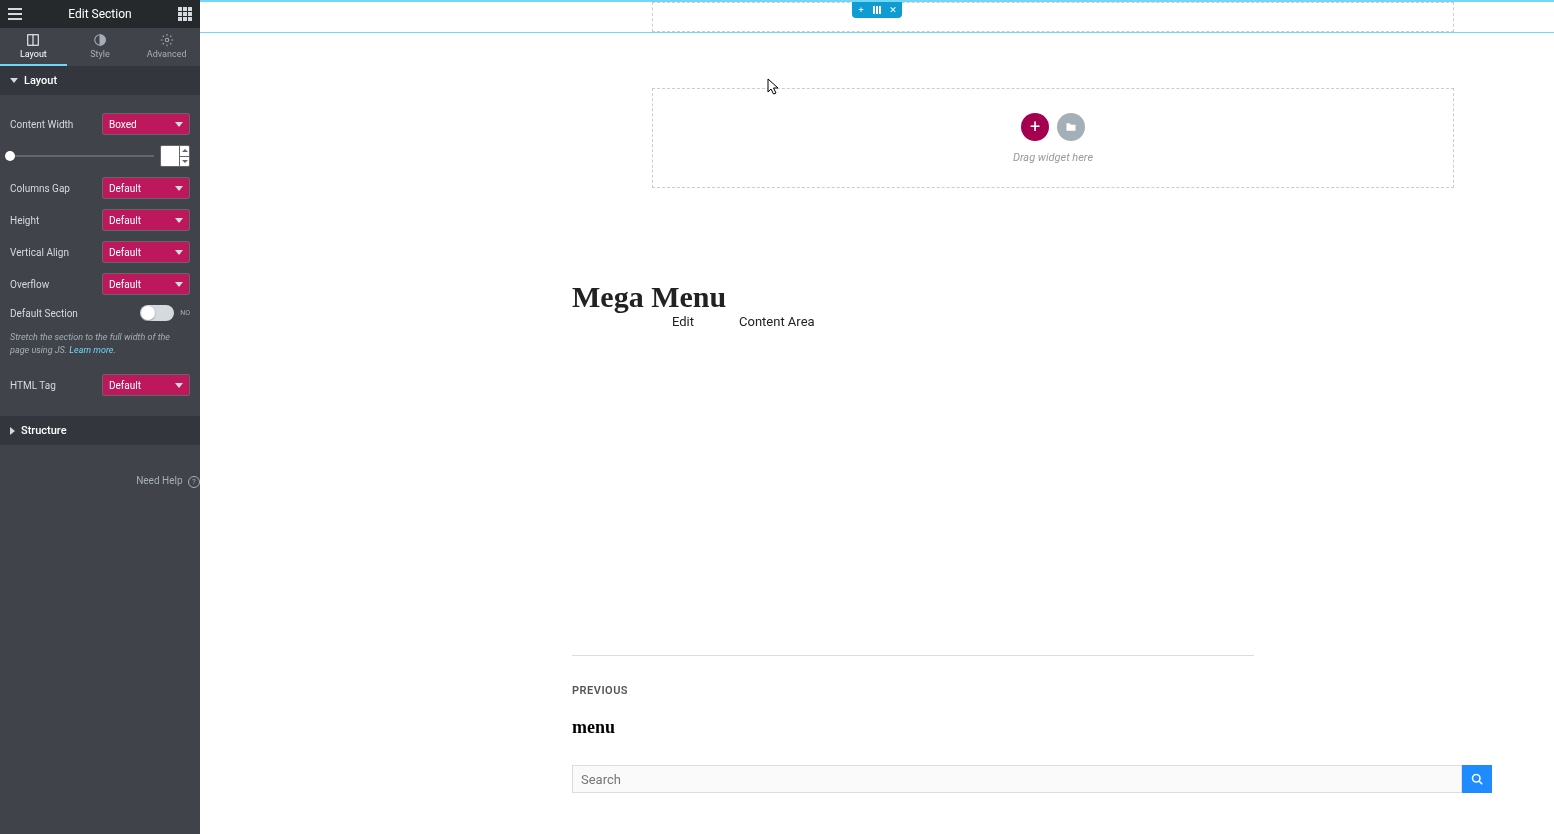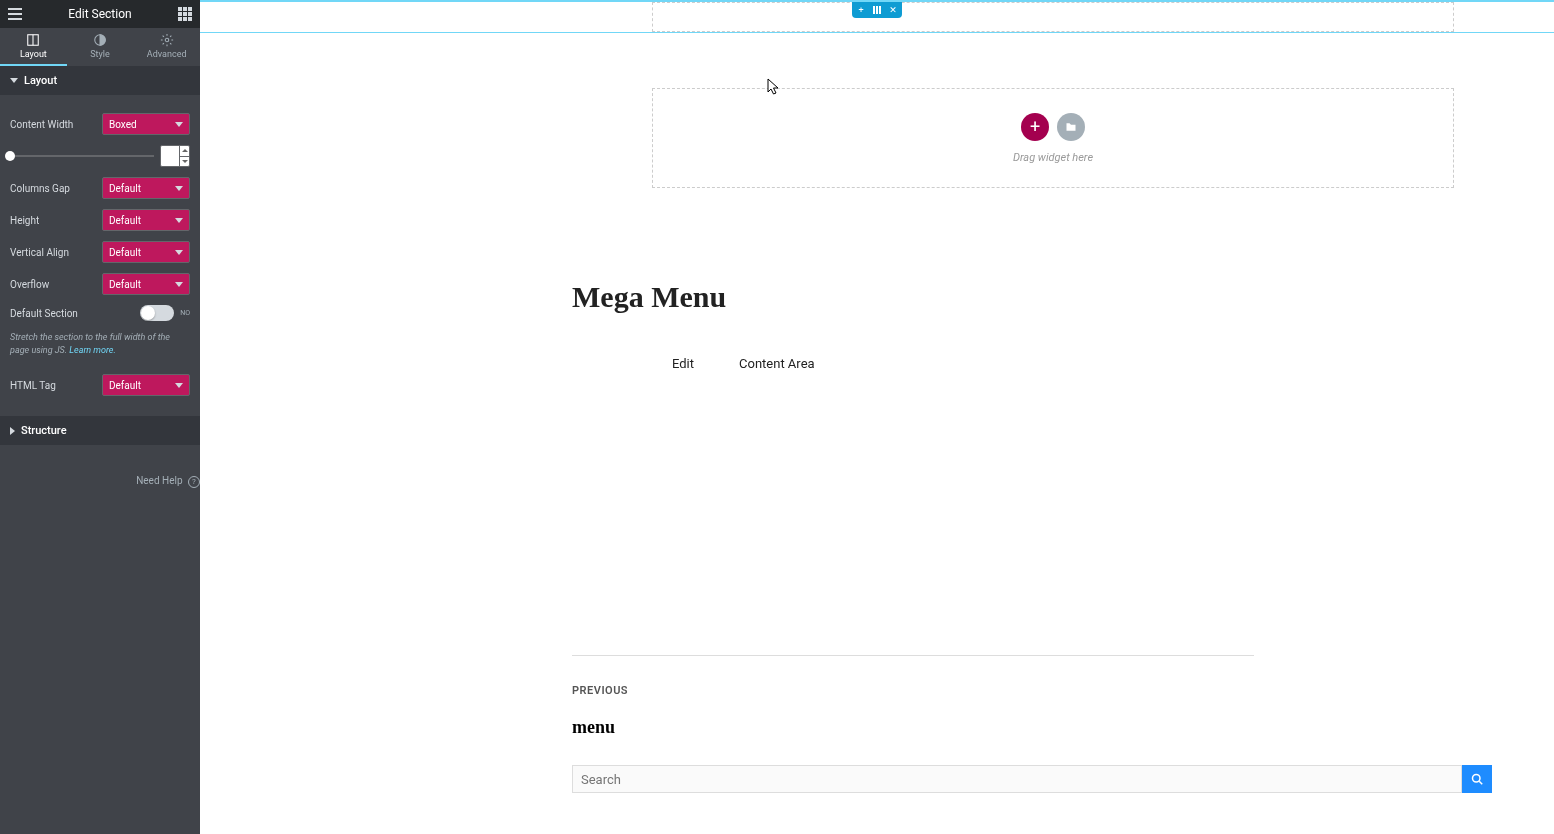--- a/index.html
+++ b/index.html
@@ -67,21 +67,21 @@
 .widget-area { position: absolute; top: 88px; left: 452px; right: 100px; height: 100px; border: 1px dashed #ccc; }
 .widget-inner { position: absolute; inset: 8px; display: flex; flex-direction: column; align-items: center; justify-content: center; gap: 10px; }
 .widget-btns { display: flex; gap: 8px; }
 .circ-btn { width: 28px; height: 28px; border-radius: 50%; display: flex; align-items: center; justify-content: center; cursor: pointer; color: #fff; }
 .circ-add { background: #a4004f; font-size: 18px; line-height: 1; }
 .circ-folder { background: #a4afb7; }
 .drag-txt { font-style: italic; color: #999; font-size: 11px; }
 
 .page-content { position: absolute; top: 280px; left: 372px; right: 288px; }
 .page-title { font-family: Georgia, serif; font-size: 30px; font-weight: 600; color: #222; }
-.edit-row { margin-top: 42px; display: flex; gap: 45px; font-size: 13px; color: #222; padding-left: 100px; }
+.edit-row { display: flex; gap: 45px; font-size: 13px; color: #222; padding-left: 100px; }
 .edit-link { cursor: pointer; }
 
 .post-nav { position: absolute; top: 655px; left: 372px; right: 300px; border-top: 1px solid #ddd; padding-top: 28px; }
 .prev-label { font-size: 11px; font-weight: 600; letter-spacing: .5px; color: #555; }
 .prev-title { font-family: Georgia, serif; font-size: 18px; font-weight: 600; margin-top: 20px; cursor: pointer; }
 
 .search-area { position: absolute; top: 765px; left: 372px; right: 62px; display: flex; }
 .search-input { flex: 1; height: 28px; border: 1px solid #ddd; background: #fafafa; padding: 0 8px; font-size: 13px; color: #15803d; outline: none; }
 .search-btn { width: 30px; height: 28px; background: #1e8cff; border: none; display: flex; align-items: center; justify-content: center; cursor: pointer; }
 .search-btn svg { width: 12px; height: 12px; }

